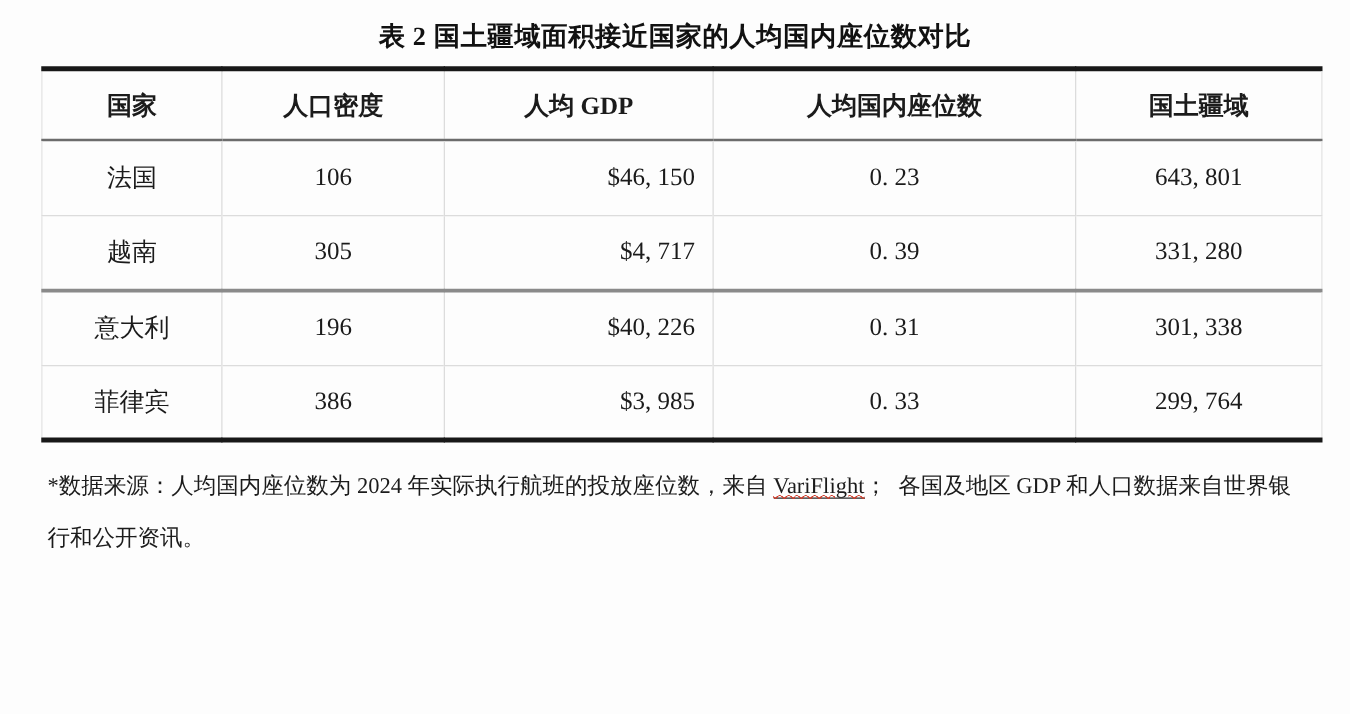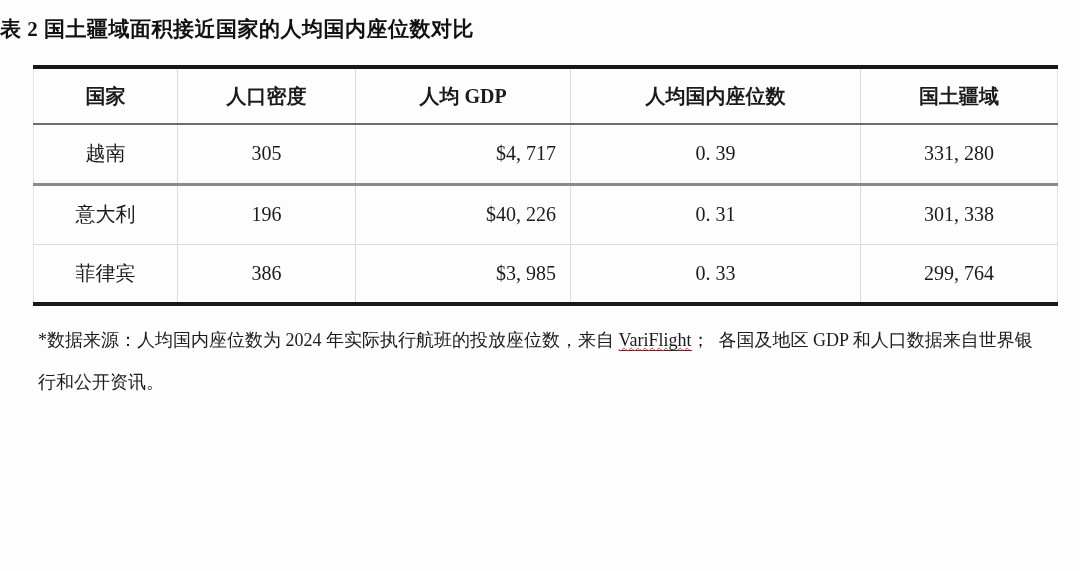--- a/index.html
+++ b/index.html
@@ -3,26 +3,26 @@
 <meta charset="utf-8">
 <style>
   html,body{margin:0;padding:0;}
   body{
     width:1080px;height:571px;overflow:hidden;
     background:#fdfdfd;color:#1b1b1b;
     font-family:"Liberation Serif","DejaVu Serif",serif;
   }
   .page-title{
     padding-top:13px;height:32px;line-height:32px;
-    text-align:left;font-weight:bold;font-size:21px;
+    text-align:center;font-weight:bold;font-size:21px;
     letter-spacing:.5px;color:#111;
   }
   table.cmp{
     border-collapse:collapse;table-layout:fixed;
-    margin:20px 0 0 33px;width:1024px;
+    margin:8px 0 0 33px;width:1024px;
     border-top:4px solid #181818;border-bottom:4px solid #181818;
     border-left:1px solid #e3e3e3;border-right:1px solid #e3e3e3;
   }
   th,td{
     font-size:20px;text-align:center;vertical-align:middle;
     border-right:1px solid #dcdcdc;padding:0;
     color:#1b1b1b;overflow:hidden;white-space:nowrap;
   }
   th:last-child,td:last-child{border-right:none;}
   thead tr{height:57px;}
@@ -63,20 +63,27 @@
   <thead>
     <tr>
       <th>国家</th>
       <th>人口密度</th>
       <th>人均 GDP</th>
       <th>人均国内座位数</th>
       <th>国土疆域</th>
     </tr>
   </thead>
   <tbody>
+    <tr>
+      <td>法国</td>
+      <td>106</td>
+      <td class="col-gdp">$46, 150</td>
+      <td>0. 23</td>
+      <td>643, 801</td>
+    </tr>
     <tr class="group-end">
       <td>越南</td>
       <td>305</td>
       <td class="col-gdp">$4, 717</td>
       <td>0. 39</td>
       <td>331, 280</td>
     </tr>
     <tr>
       <td>意大利</td>
       <td>196</td>

